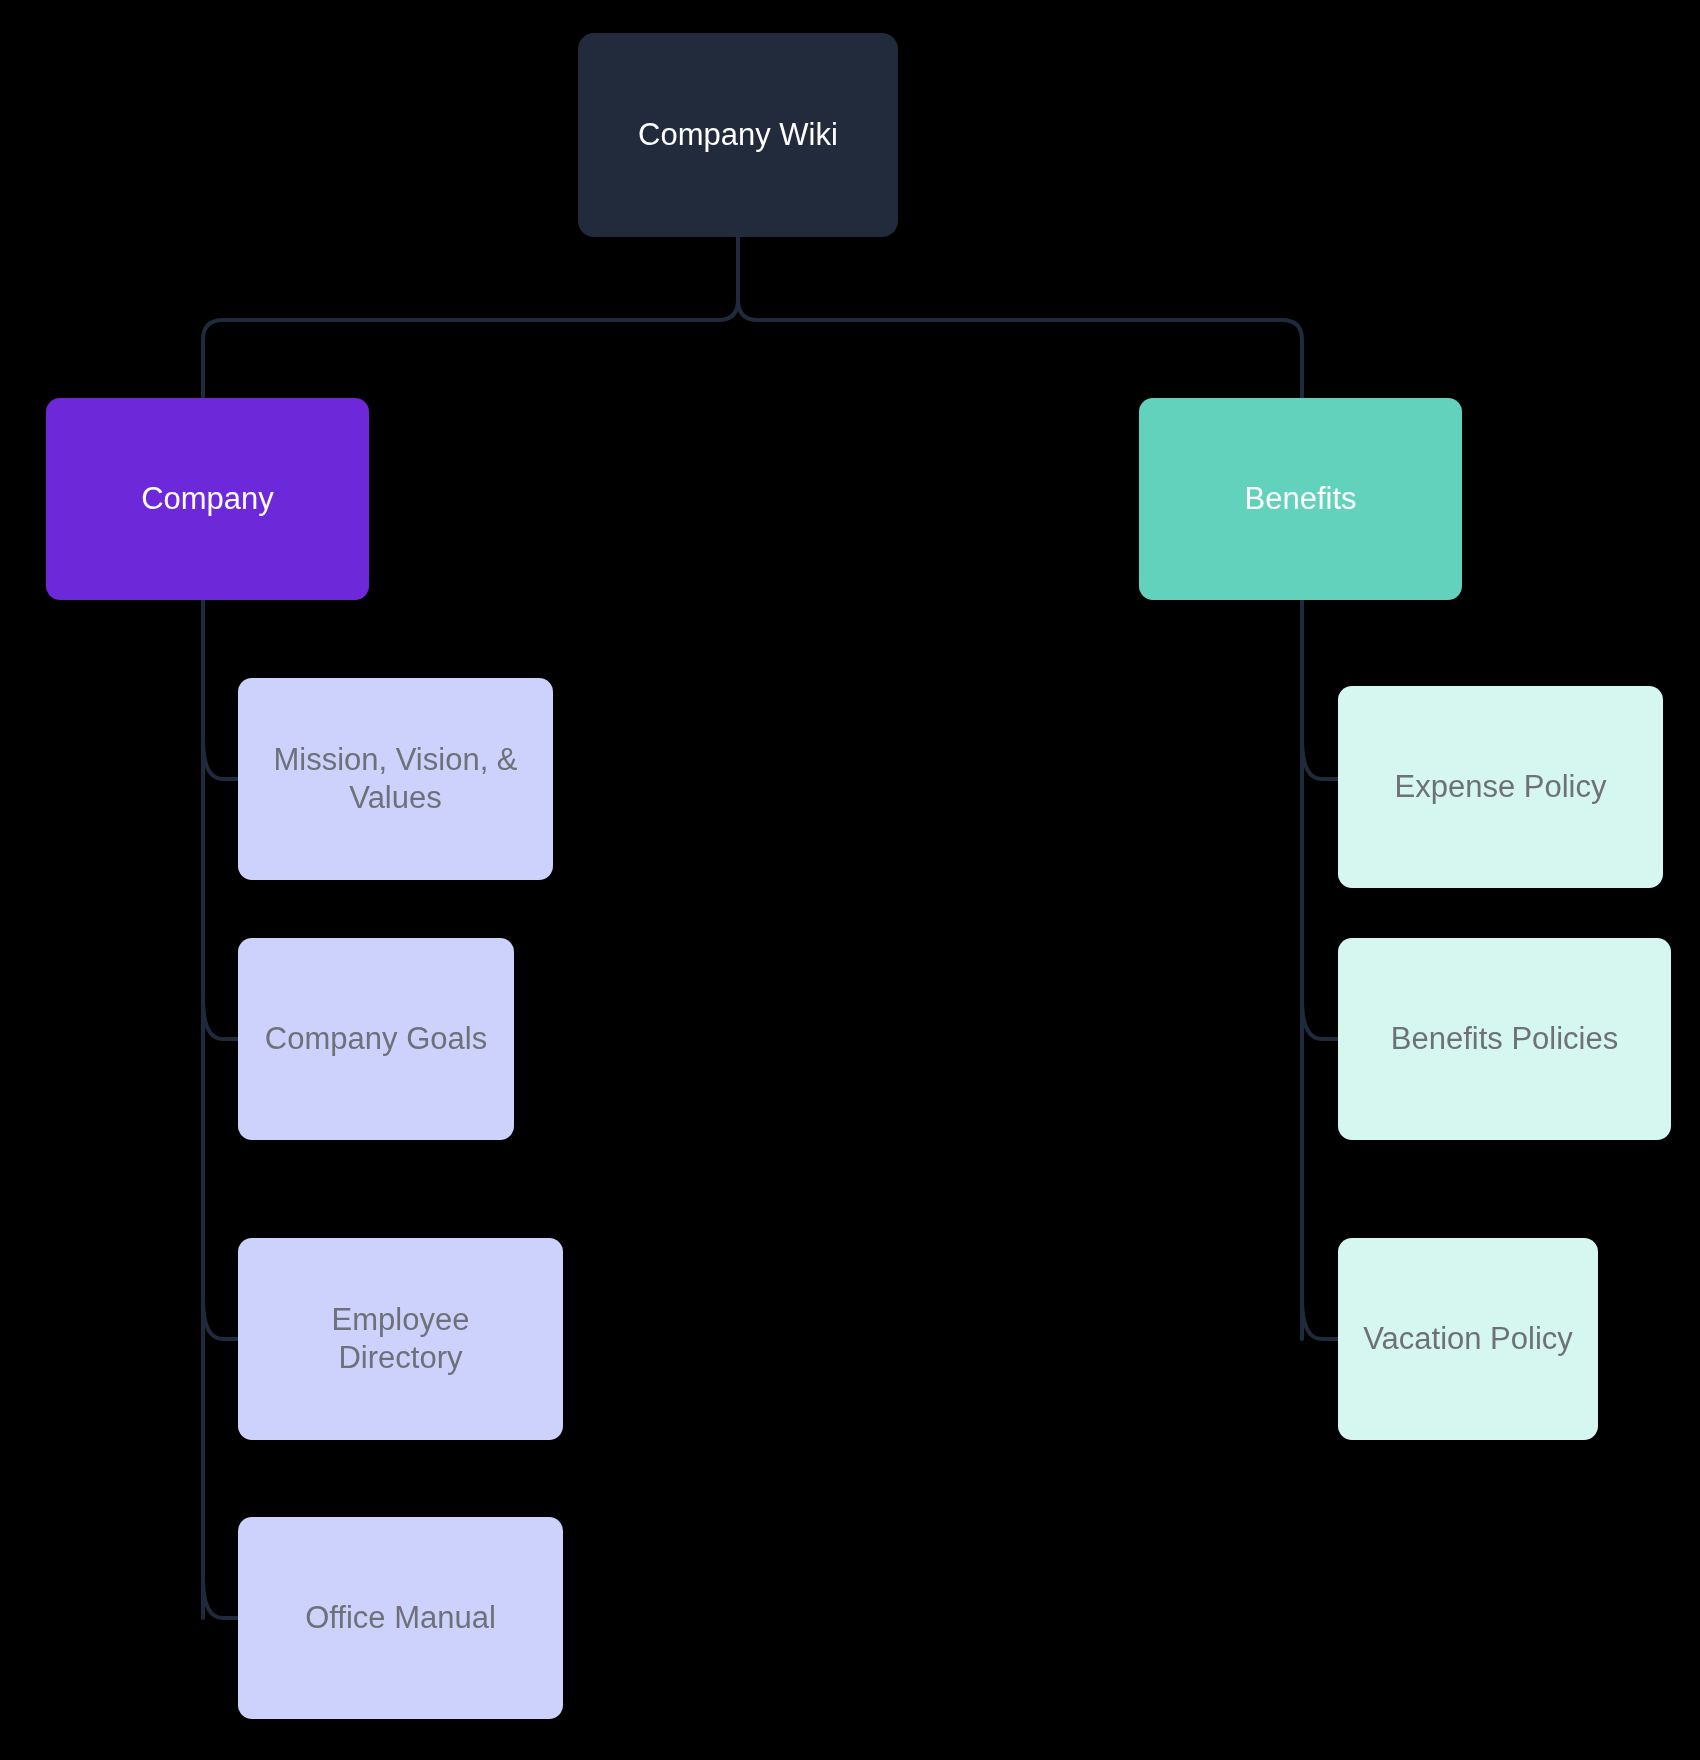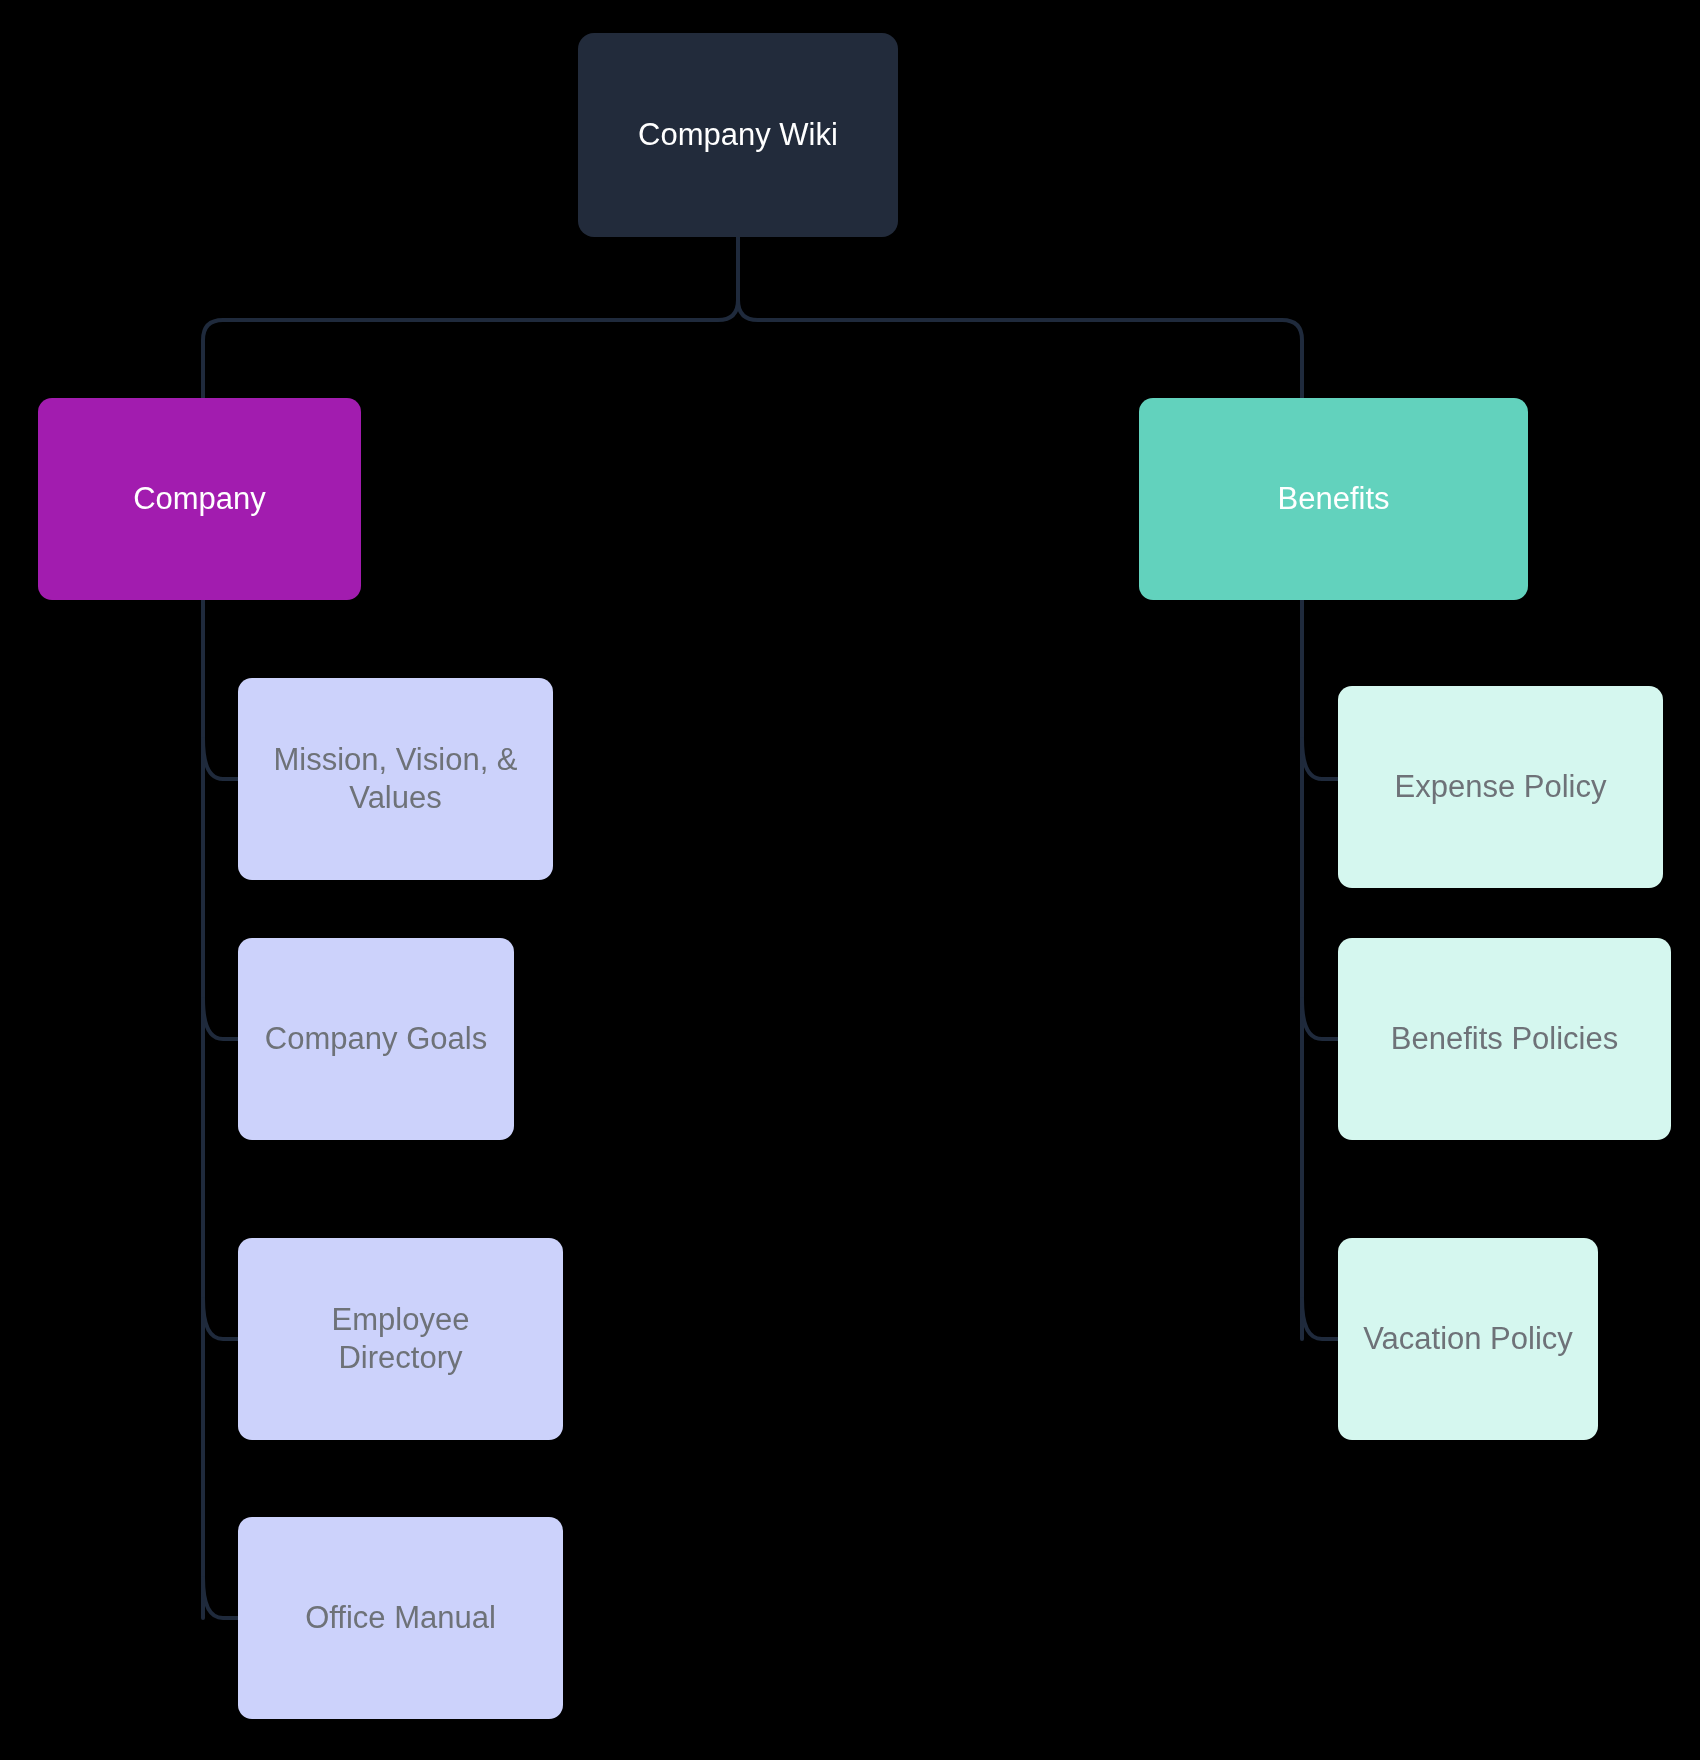--- a/index.html
+++ b/index.html
@@ -37,23 +37,24 @@
     padding: 6px 8px;
     white-space: pre-line;
   }
   .node.root {
     background: #222b3b;
     color: #ffffff;
     font-size: 31px;
     border-radius: 16px;
   }
   .node.branch-company {
-    background: #a21caf;
+    background: #6d28d9;
     color: #ffffff;
     font-size: 31px;
+    margin-left: 8px;
   }
   .node.branch-benefits {
     background: #62d2bd;
     color: #ffffff;
     font-size: 31px;
   }
   .node.leaf-company {
     background: #ccd2fb;
     color: #6e7278;
     font-size: 31px;
@@ -98,21 +99,21 @@
   <div class="node leaf-company" style="left:238px; top:678px; width:315px; height:202px;">Mission, Vision, &amp;
 Values</div>
 
   <div class="node leaf-company" style="left:238px; top:938px; width:276px; height:202px;">Company Goals</div>
 
   <div class="node leaf-company" style="left:238px; top:1238px; width:325px; height:202px;text-align:center;">Employee
 Directory</div>
 
   <div class="node leaf-company" style="left:238px; top:1517px; width:325px; height:202px;">Office Manual</div>
 
-  <div class="node branch-benefits" style="left:1139px; top:398px; width:389px; height:202px;">Benefits</div>
+  <div class="node branch-benefits" style="left:1139px; top:398px; width:323px; height:202px;">Benefits</div>
 
   <div class="node leaf-benefits" style="left:1338px; top:678px; width:325px; height:202px;margin-top:8px;">Expense Policy</div>
 
   <div class="node leaf-benefits" style="left:1338px; top:938px; width:333px; height:202px;">Benefits Policies</div>
 
   <div class="node leaf-benefits" style="left:1338px; top:1238px; width:260px; height:202px;">Vacation Policy</div>
 
 </div>
 
 </body></html>

